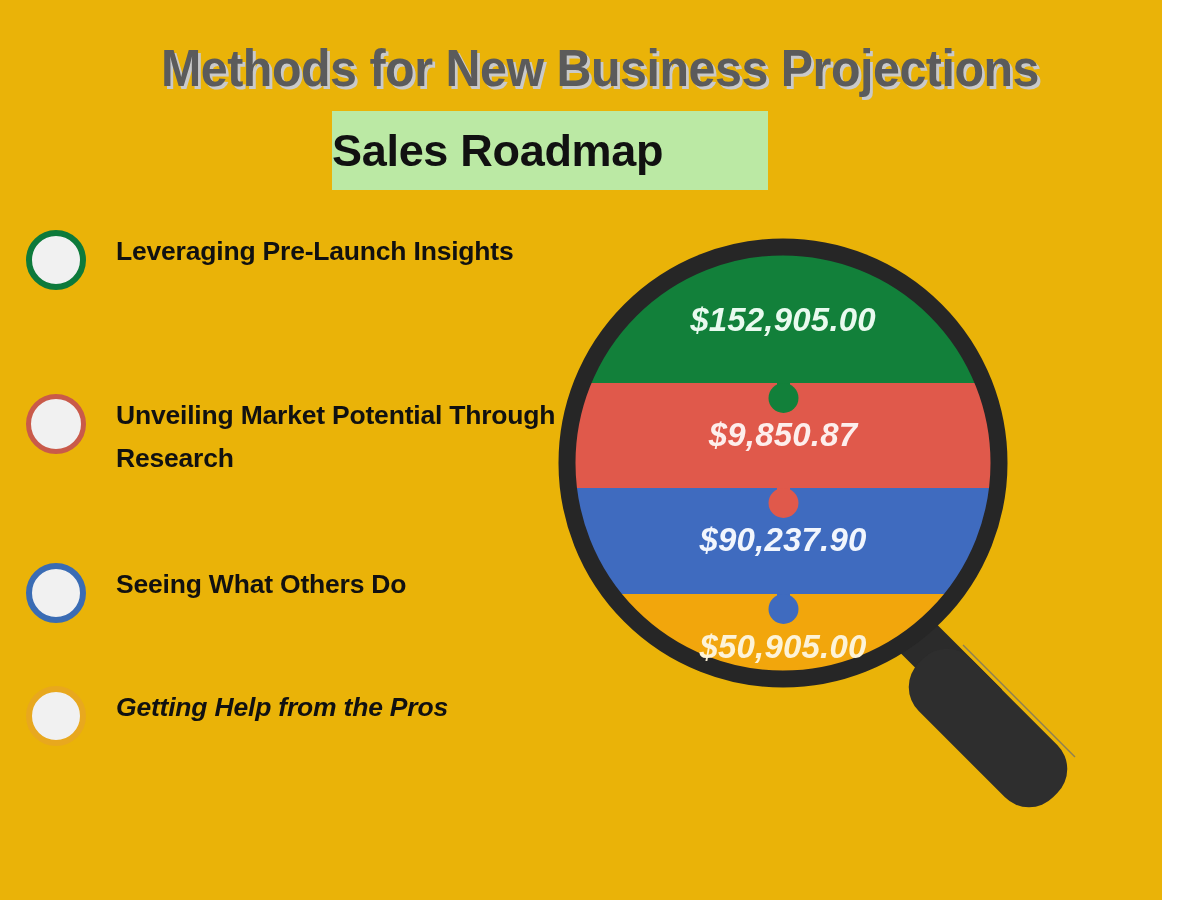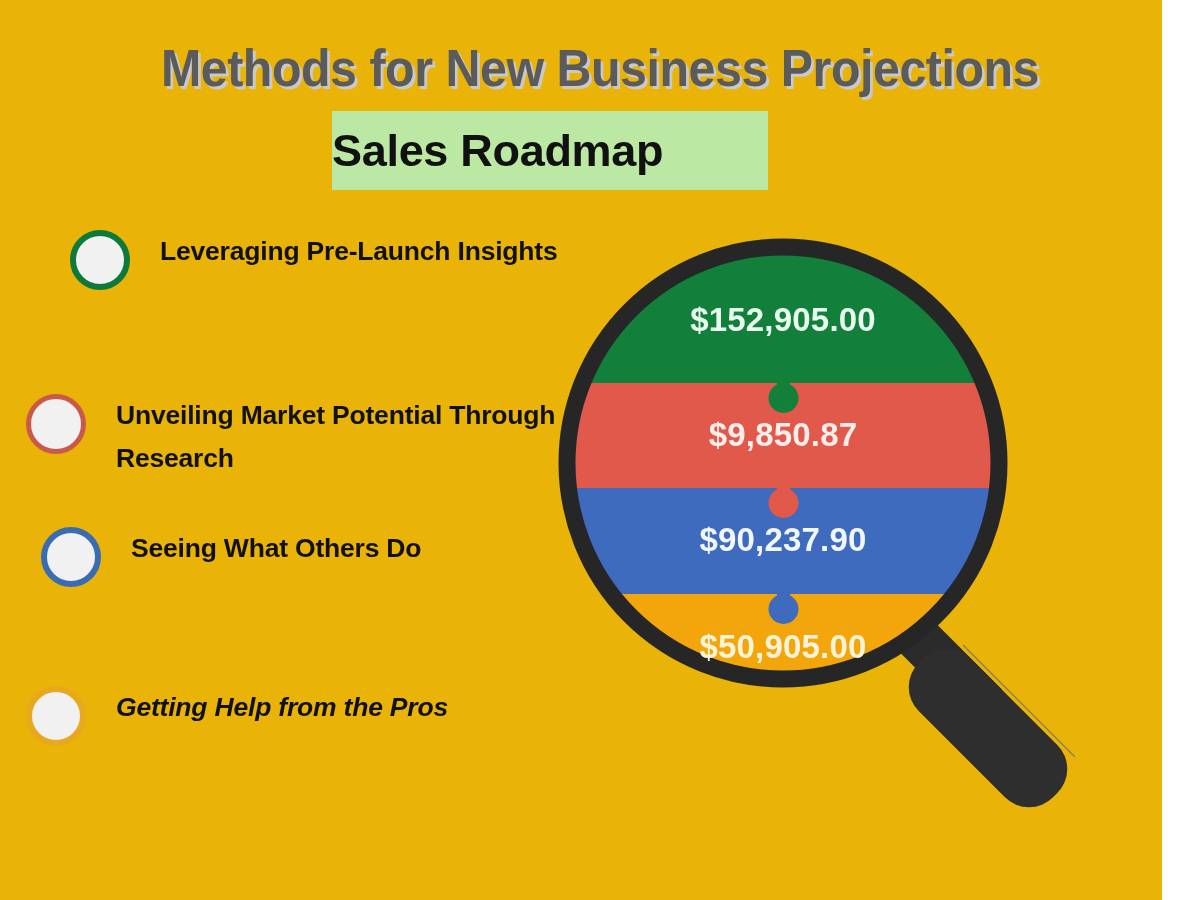--- a/index.html
+++ b/index.html
@@ -92,20 +92,21 @@
     letter-spacing: -0.2px;
   }
 
   
   #magnifier {
     position: absolute;
     left: 555px;
     top: 235px;
     width: 580px;
     height: 580px;
+    font-style: italic;
   }
   #magnifier svg {
     display: block;
     width: 580px;
     height: 580px;
   }
   .band-value {
     font-family: "Liberation Sans", sans-serif;
     font-weight: bold;
     font-size: 33px;
@@ -118,31 +119,31 @@
 <div id="canvas">
 
   <div id="main-title">Methods for New Business Projections</div>
 
   <div id="subtitle-box">
     <span id="subtitle-text">Sales Roadmap</span>
   </div>
 
   <div id="bullet-list">
 
-    <div class="bullet-row" style="top:0px;padding-left:44px;">
+    <div class="bullet-row" style="top:0px;">
       <div class="bullet-circle" style="border:6px solid #0d7a3b;"></div>
       <div class="bullet-label" style="width:400px;">Leveraging Pre-Launch Insights</div>
     </div>
 
     <div class="bullet-row" style="top:164px;">
       <div class="bullet-circle" style="border:5px solid #c95a4a;"></div>
       <div class="bullet-label" style="width:330px;">Unveiling Market Potential Through Research</div>
     </div>
 
-    <div class="bullet-row" style="top:297px;margin-left:15px;">
+    <div class="bullet-row" style="top:333px;">
       <div class="bullet-circle" style="border:6px solid #3a6cb4;"></div>
       <div class="bullet-label" style="width:400px;">Seeing What Others Do</div>
     </div>
 
     <div class="bullet-row" style="top:456px;font-style:italic;">
       <div class="bullet-circle" style="border:6px solid #e8a81e;"></div>
       <div class="bullet-label" style="width:380px;">Getting Help from the Pros</div>
     </div>
 
   </div>

